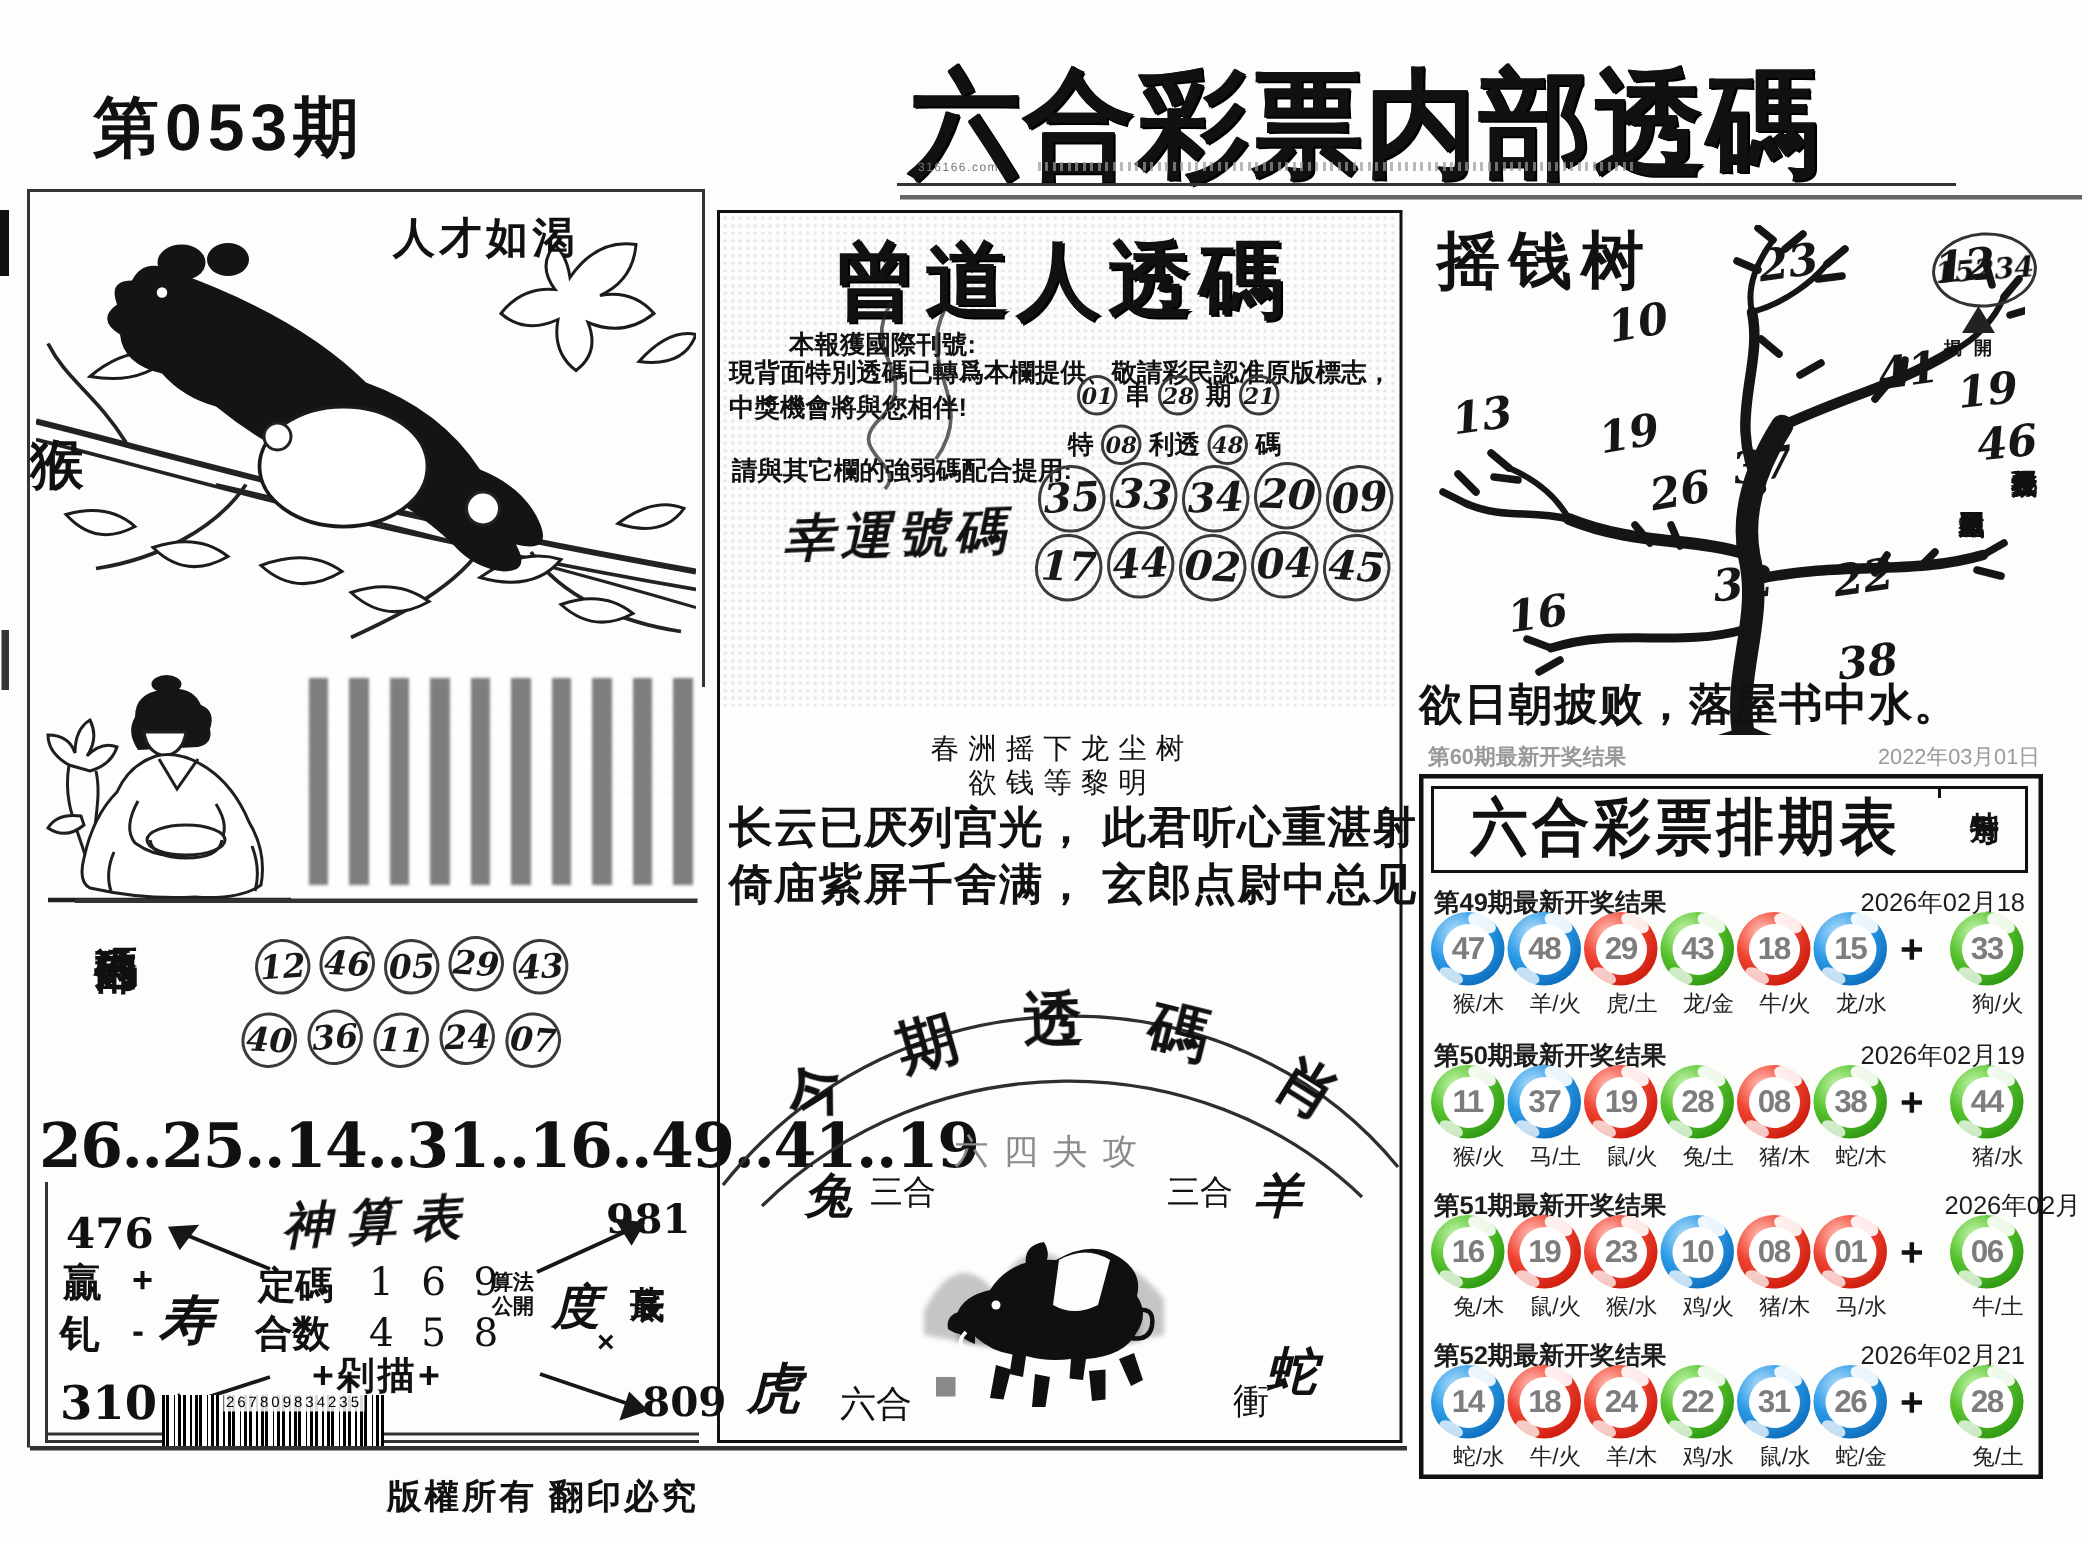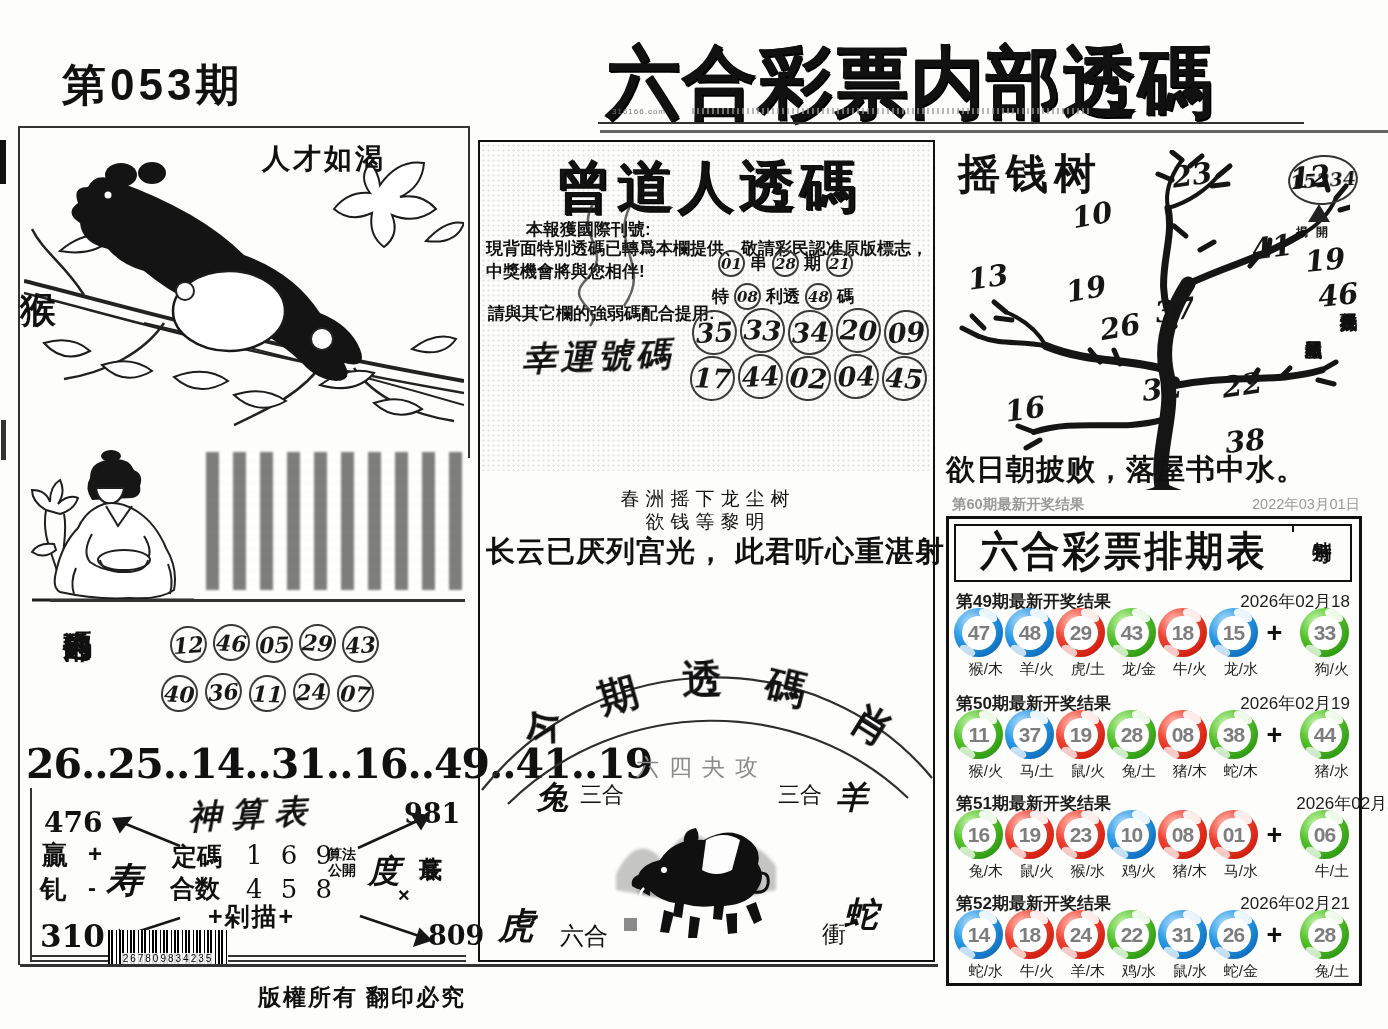--- a/index.html
+++ b/index.html
@@ -225,20 +225,21 @@
   <div class="abs hc hc44" style="left:884px;top:310px;transform:rotate(-4deg);">09</div>
   <div class="abs hc hc44" style="left:690px;top:356px;transform:rotate(2deg);">17</div>
   <div class="abs hc hc44" style="left:738px;top:354px;transform:rotate(-3deg);">44</div>
   <div class="abs hc hc44" style="left:786px;top:356px;transform:rotate(3deg);">02</div>
   <div class="abs hc hc44" style="left:834px;top:354px;transform:rotate(-2deg);">04</div>
   <div class="abs hc hc44" style="left:882px;top:356px;transform:rotate(4deg);">45</div>
 
   <div class="abs serif" style="left:488px;top:486px;width:440px;text-align:center;font-size:19px;letter-spacing:6px;">春洲摇下龙尘树</div>
   <div class="abs serif" style="left:488px;top:509px;width:440px;text-align:center;font-size:19px;letter-spacing:6px;">欲钱等黎明</div>
   <div class="abs boldline" style="left:486px;top:532px;width:449px;">长云已厌列宫光， 此君听心重湛射</div>
+  <div class="abs boldline" style="left:486px;top:570px;width:449px;">倚庙紫屏千舍满， 玄郎点尉中总见</div>
 
   <svg class="abs" style="left:480px;top:636px;" width="455" height="172" viewBox="0 0 455 172">
     <path d="M2,154 C120,6 340,6 452,142" stroke="#2e2e2e" stroke-width="2.2" fill="none"></path>
     <path d="M28,168 C140,58 320,58 428,162" stroke="#2e2e2e" stroke-width="2.2" fill="none"></path>
   </svg>
   <div class="abs brush" style="left:523px;top:700px;font-size:40px;transform:rotate(-32deg);">今</div>
   <div class="abs brush" style="left:598px;top:668px;font-size:40px;transform:rotate(-16deg);">期</div>
   <div class="abs brush" style="left:682px;top:652px;font-size:40px;transform:rotate(-2deg);">透</div>
   <div class="abs brush" style="left:766px;top:660px;font-size:40px;transform:rotate(14deg);">碼</div>
   <div class="abs brush" style="left:852px;top:698px;font-size:40px;transform:rotate(32deg);">肖</div>
@@ -596,19 +597,19 @@
         <div class="ball" data-color="green">
           <div class="bin">
             <span class="bnum">28</span>
           </div>
         </div>
         <span class="bz">兔/土</span>
       </div>
   </div>
 
   <div class="abs rule" style="left:20px;top:964px;width:918px;height:3px;"></div>
-  <div class="abs barcode" style="left:108px;top:930px;width:120px;height:34px;display:flex;align-items:flex-end;justify-content:center;">
+  <div class="abs barcode" style="left:108px;top:930px;width:120px;height:34px;display:flex;align-items:flex-start;justify-content:center;padding-left:28px;">
     <span class="bcnum">267809834235</span>
   </div>
   <div class="abs serif" style="left:258px;top:982px;font-size:23px;font-weight:bold;letter-spacing:2px;">版權所有</div>
   <div class="abs serif" style="left:366px;top:982px;font-size:23px;font-weight:bold;letter-spacing:2px;">翻印必究</div>
 
 </div>
 
 </body></html>

